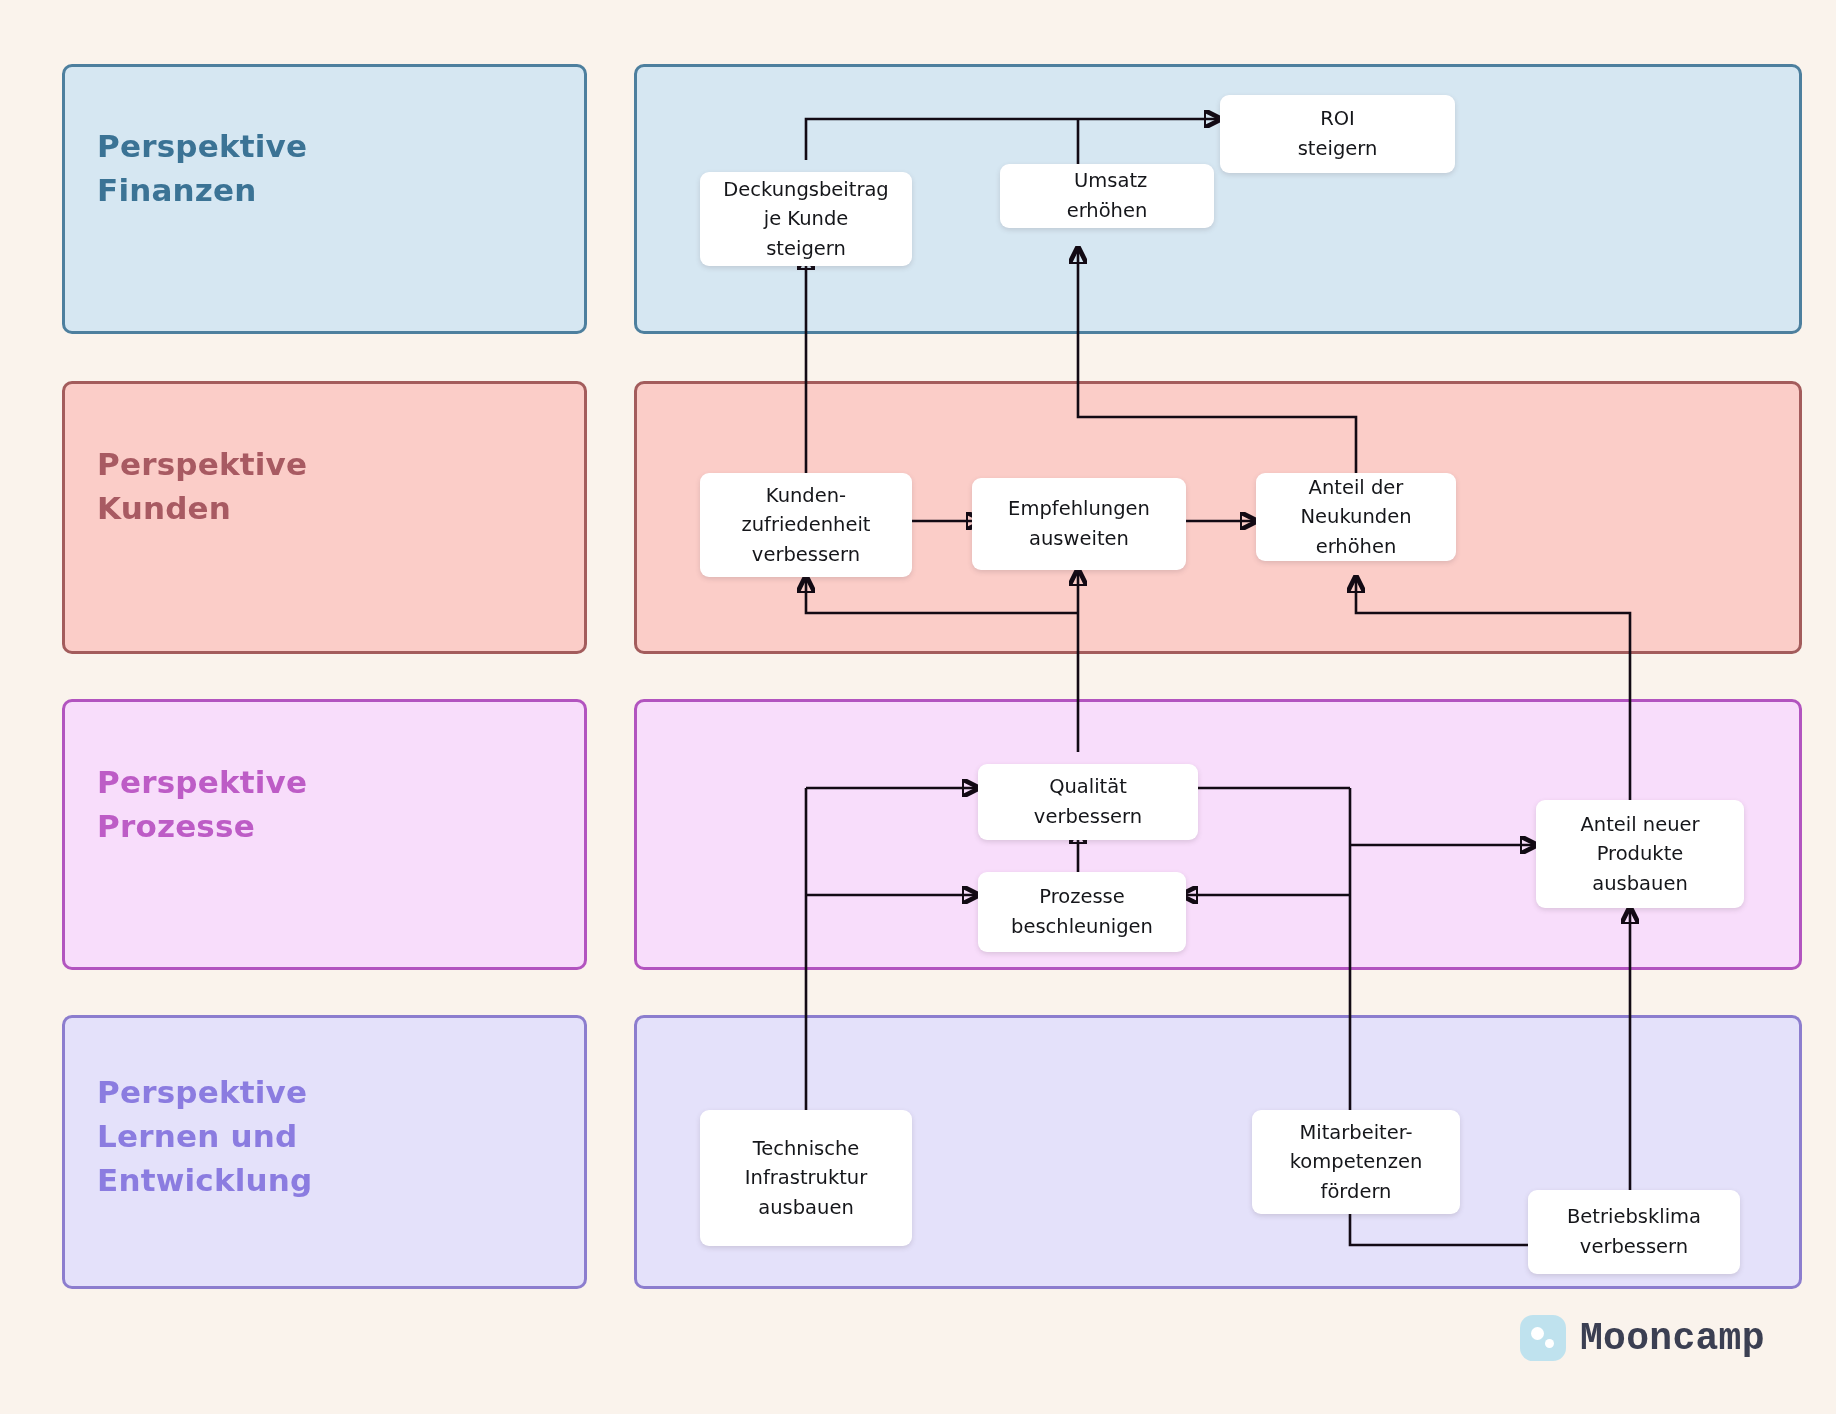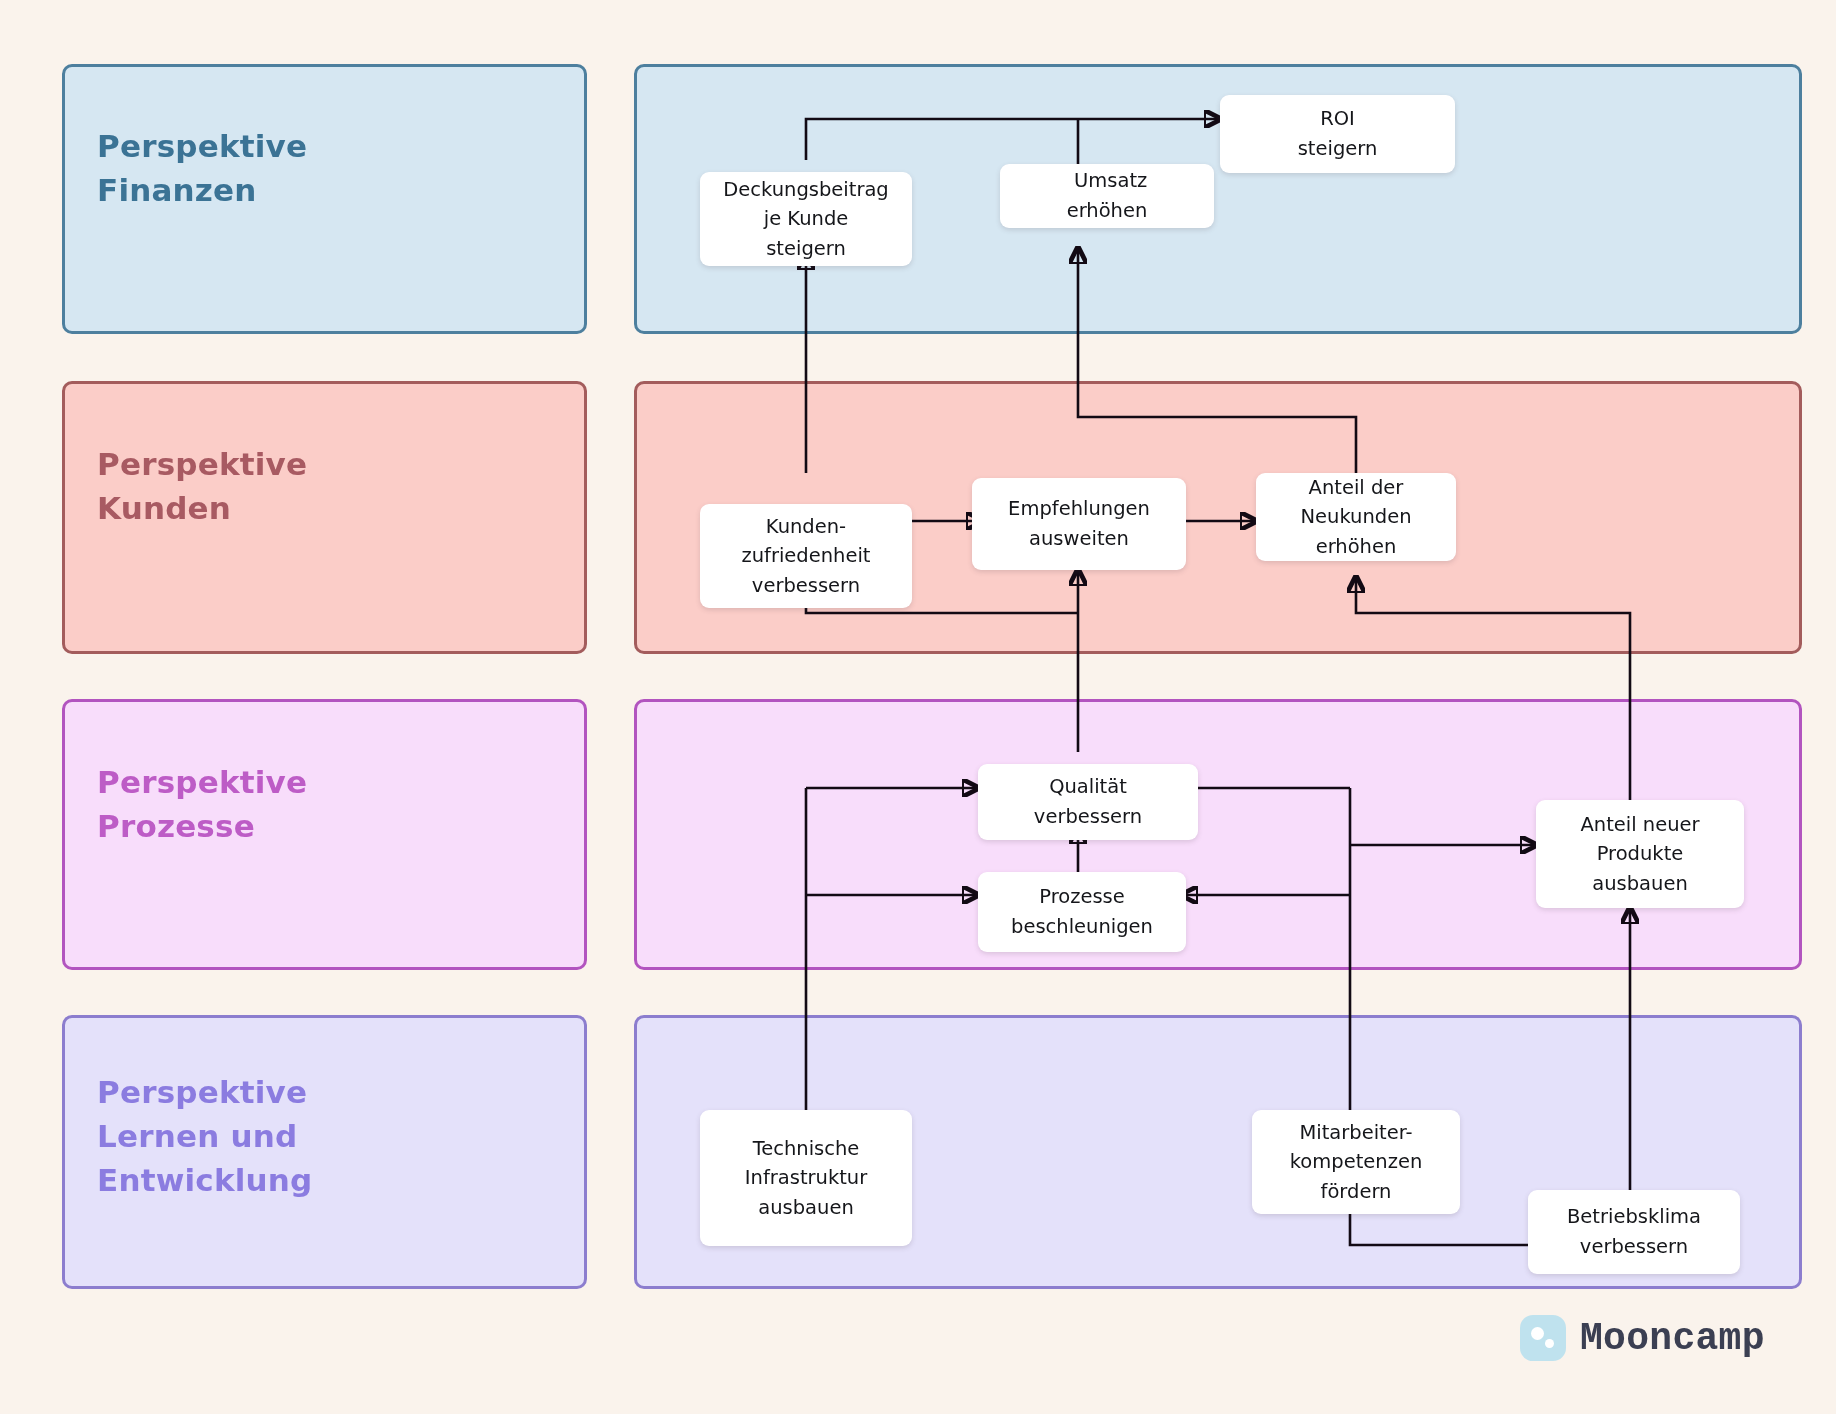--- a/index.html
+++ b/index.html
@@ -139,21 +139,21 @@
   <div class="node" style="left:700px;top:172px;width:212px;height:94px;">Deckungsbeitrag
 je Kunde
 steigern</div>
 
   <div class="node" style="left:1000px;top:164px;width:214px;height:64px;text-align:right;">Umsatz
 erhöhen</div>
 
   <div class="node" style="left:1220px;top:95px;width:235px;height:78px;">ROI
 steigern</div>
 
-  <div class="node" style="left:700px;top:473px;width:212px;height:104px;margin-top:31px;">Kunden-
+  <div class="node" style="left:700px;top:473px;width:212px;height:104px;">Kunden-
 zufriedenheit
 verbessern</div>
 
   <div class="node" style="left:972px;top:478px;width:214px;height:92px;">Empfehlungen
 ausweiten</div>
 
   <div class="node" style="left:1256px;top:473px;width:200px;height:88px;">Anteil der
 Neukunden
 erhöhen</div>
 

